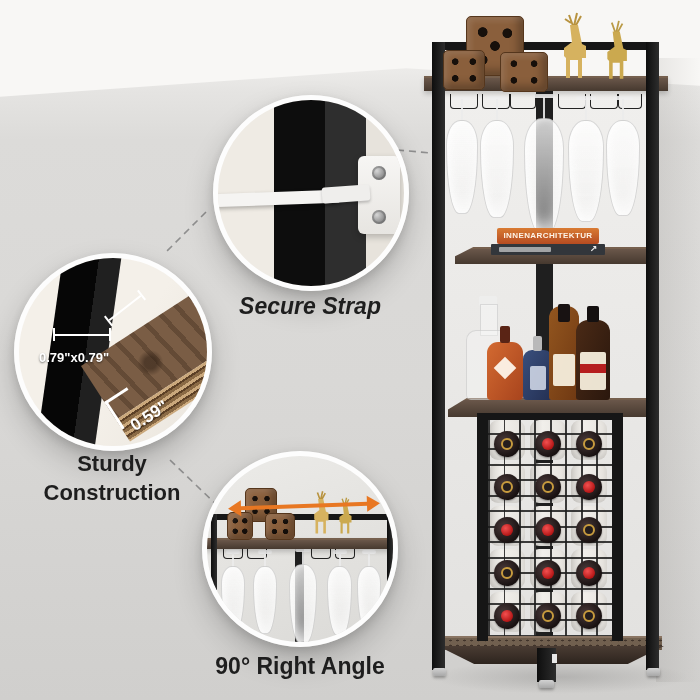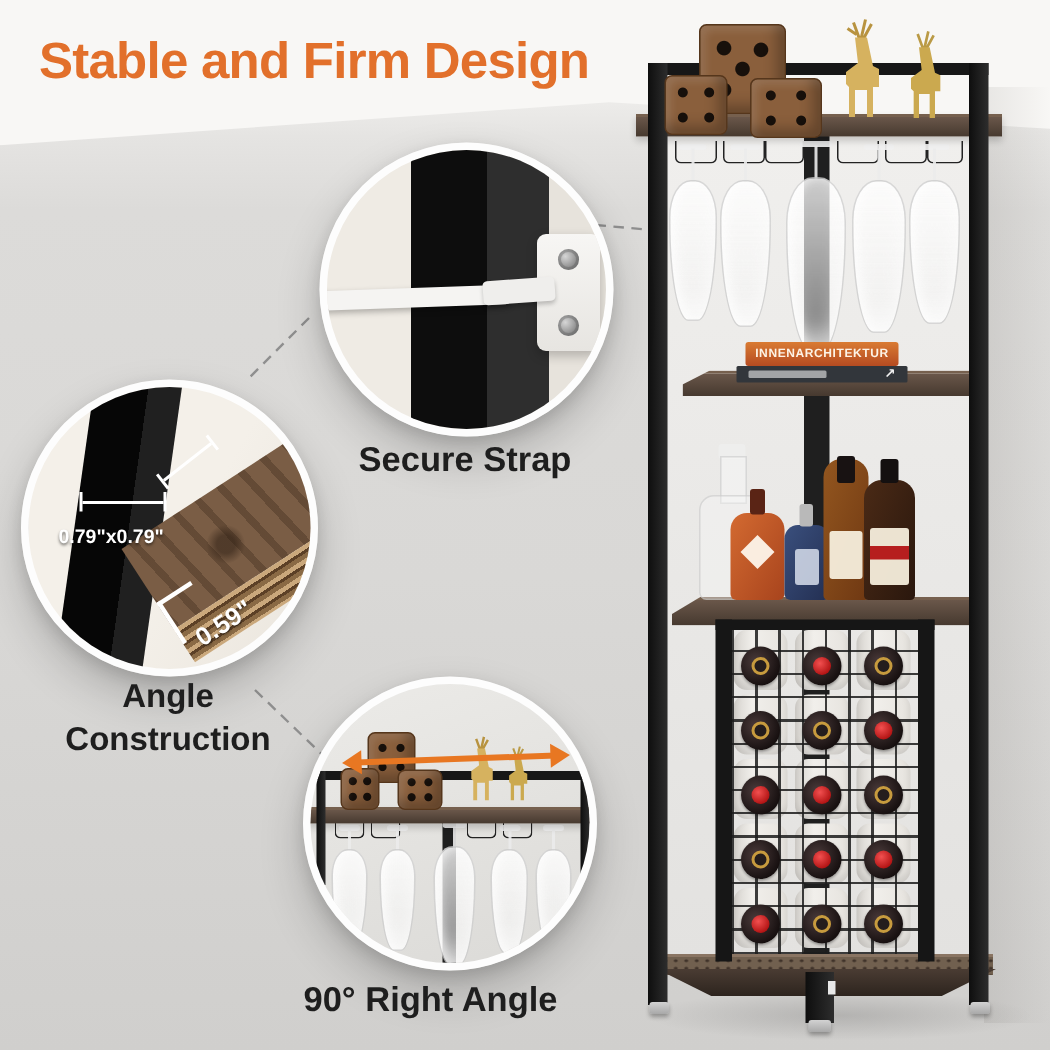--- a/index.html
+++ b/index.html
@@ -122,21 +122,20 @@
 </head>
 <body>
 
 <div id="stage">
 
   <div class="abs bg-wall"></div>
   <div class="abs wall-shade"></div>
   <div class="abs inner-wall"></div>
   <div class="abs floor-shadow" style="left:430px;top:660px;width:260px;height:34px;"></div>
 
-  <h1 class="abs title" style="margin:0;">Stable and Firm Design</h1>
 
   <svg class="abs lines" width="700" height="700">
     <path d="M397 150 L431 153" stroke="#8f8f8f" stroke-width="1.6" stroke-dasharray="7 5" fill="none"></path>
     <path d="M206 212 L164 254" stroke="#8f8f8f" stroke-width="1.6" stroke-dasharray="7 5" fill="none"></path>
     <path d="M170 460 L224 512" stroke="#8f8f8f" stroke-width="1.6" stroke-dasharray="7 5" fill="none"></path>
   </svg>
 
   <div class="abs rail-bar" style="left:432px;top:42px;width:227px;height:8px;"></div>
   <div class="abs post" style="left:432px;top:42px;width:13px;height:628px;"></div>
   <div class="abs post" style="left:646px;top:42px;width:13px;height:628px;"></div>
@@ -286,35 +285,35 @@
 
   <div id="c1" class="abs circle">
     <div class="c1-post"></div>
     <div class="c1-strap"></div>
     <div class="c1-lever"></div>
     <div class="c1-bracket">
       <div class="screw" style="top:10px;"></div>
       <div class="screw" style="bottom:10px;"></div>
     </div>
   </div>
-  <div class="abs c-label" style="left:215px;top:292px;width:190px;">Secure Strap</div>
+  <div class="abs c-label" style="left:215px;top:292px;width:190px;font-style:italic;">Secure Strap</div>
 
   <div id="c2" class="abs circle">
     <div class="c2-tube"></div>
     <div class="c2-wood">
       <div class="c2-wood-top"></div>
       <div class="c2-wood-edge"></div>
     </div>
     <div class="tick" style="left:34px;top:70px;width:54px;height:13px;"></div>
     <div class="tick" style="left:84px;top:44px;width:40px;height:12px;transform:rotate(-38deg);"></div>
     <div class="c2-txt" style="left:20px;top:92px;font-size:13px;">0.79"x0.79"</div>
     <div class="b59mark" style="left:92px;top:134px;"></div>
     <div class="c2-txt" style="left:110px;top:148px;font-size:17px;transform:rotate(-33deg);">0.59"</div>
   </div>
-  <div class="abs c-label" style="left:17px;top:450px;width:190px;font-size:22px;">Angle Construction</div>
+  <div class="abs c-label" style="left:17px;top:450px;width:190px;font-size:22px;">Sturdy Construction</div>
 
   <div id="c3" class="abs circle">
     <div class="dbl-arrow"></div>
 
     <div class="abs rail-bar" style="left:4px;top:58px;width:182px;height:6px;"></div>
     <div class="abs post" style="left:4px;top:58px;width:6px;height:76px;"></div>
     <div class="abs post" style="left:180px;top:58px;width:6px;height:76px;"></div>
     <div class="abs post-back" style="left:88px;top:86px;width:9px;height:108px;"></div>
     <div class="abs shelf" style="left:-2px;top:82px;width:196px;height:9px;"></div>
     <div class="abs die die-xs" style="left:38px;top:32px;width:30px;height:32px;z-index:6;"></div>
@@ -355,15 +354,15 @@
         <div class="gfoot"></div>
         <div class="gstem" style="height:14px;"></div>
         <div class="gbowl" style="top:16px;"></div>
       </div>
     <div class="abs wglass" style="left:150px;top:94px;width:24px;height:82px;">
         <div class="gfoot"></div>
         <div class="gstem" style="height:14px;"></div>
         <div class="gbowl" style="top:16px;"></div>
       </div>
   </div>
-  <div class="abs c-label" style="left:187px;top:652px;width:200px;">90° Right Angle</div>
+  <div class="abs c-label" style="left:200px;top:652px;width:200px;">90° Right Angle</div>
 
 </div>
 
 </body></html>

